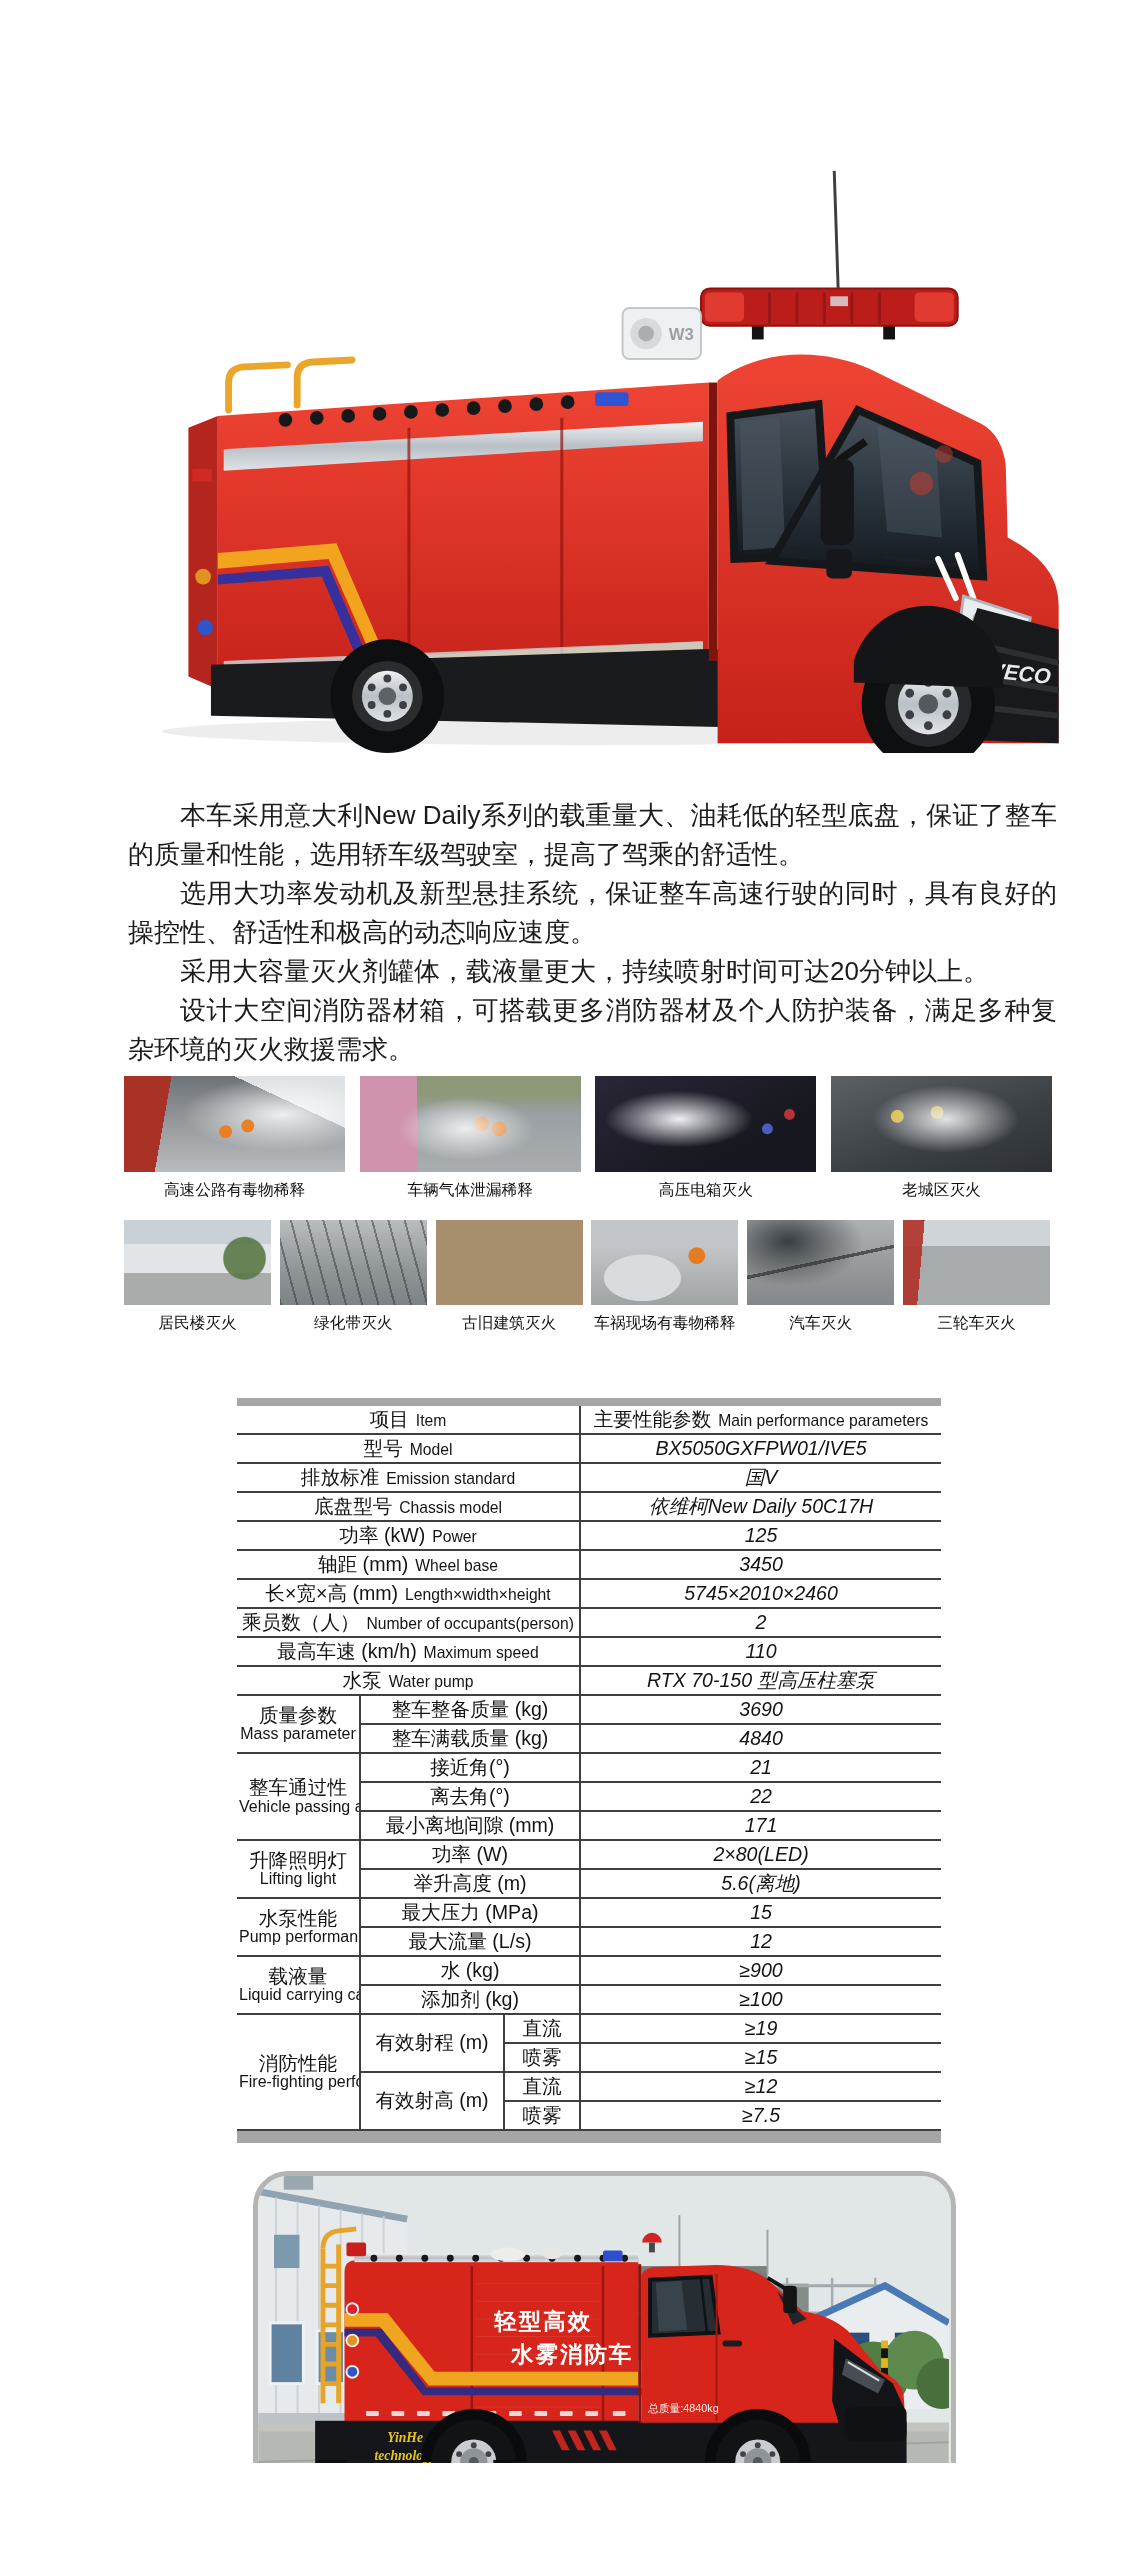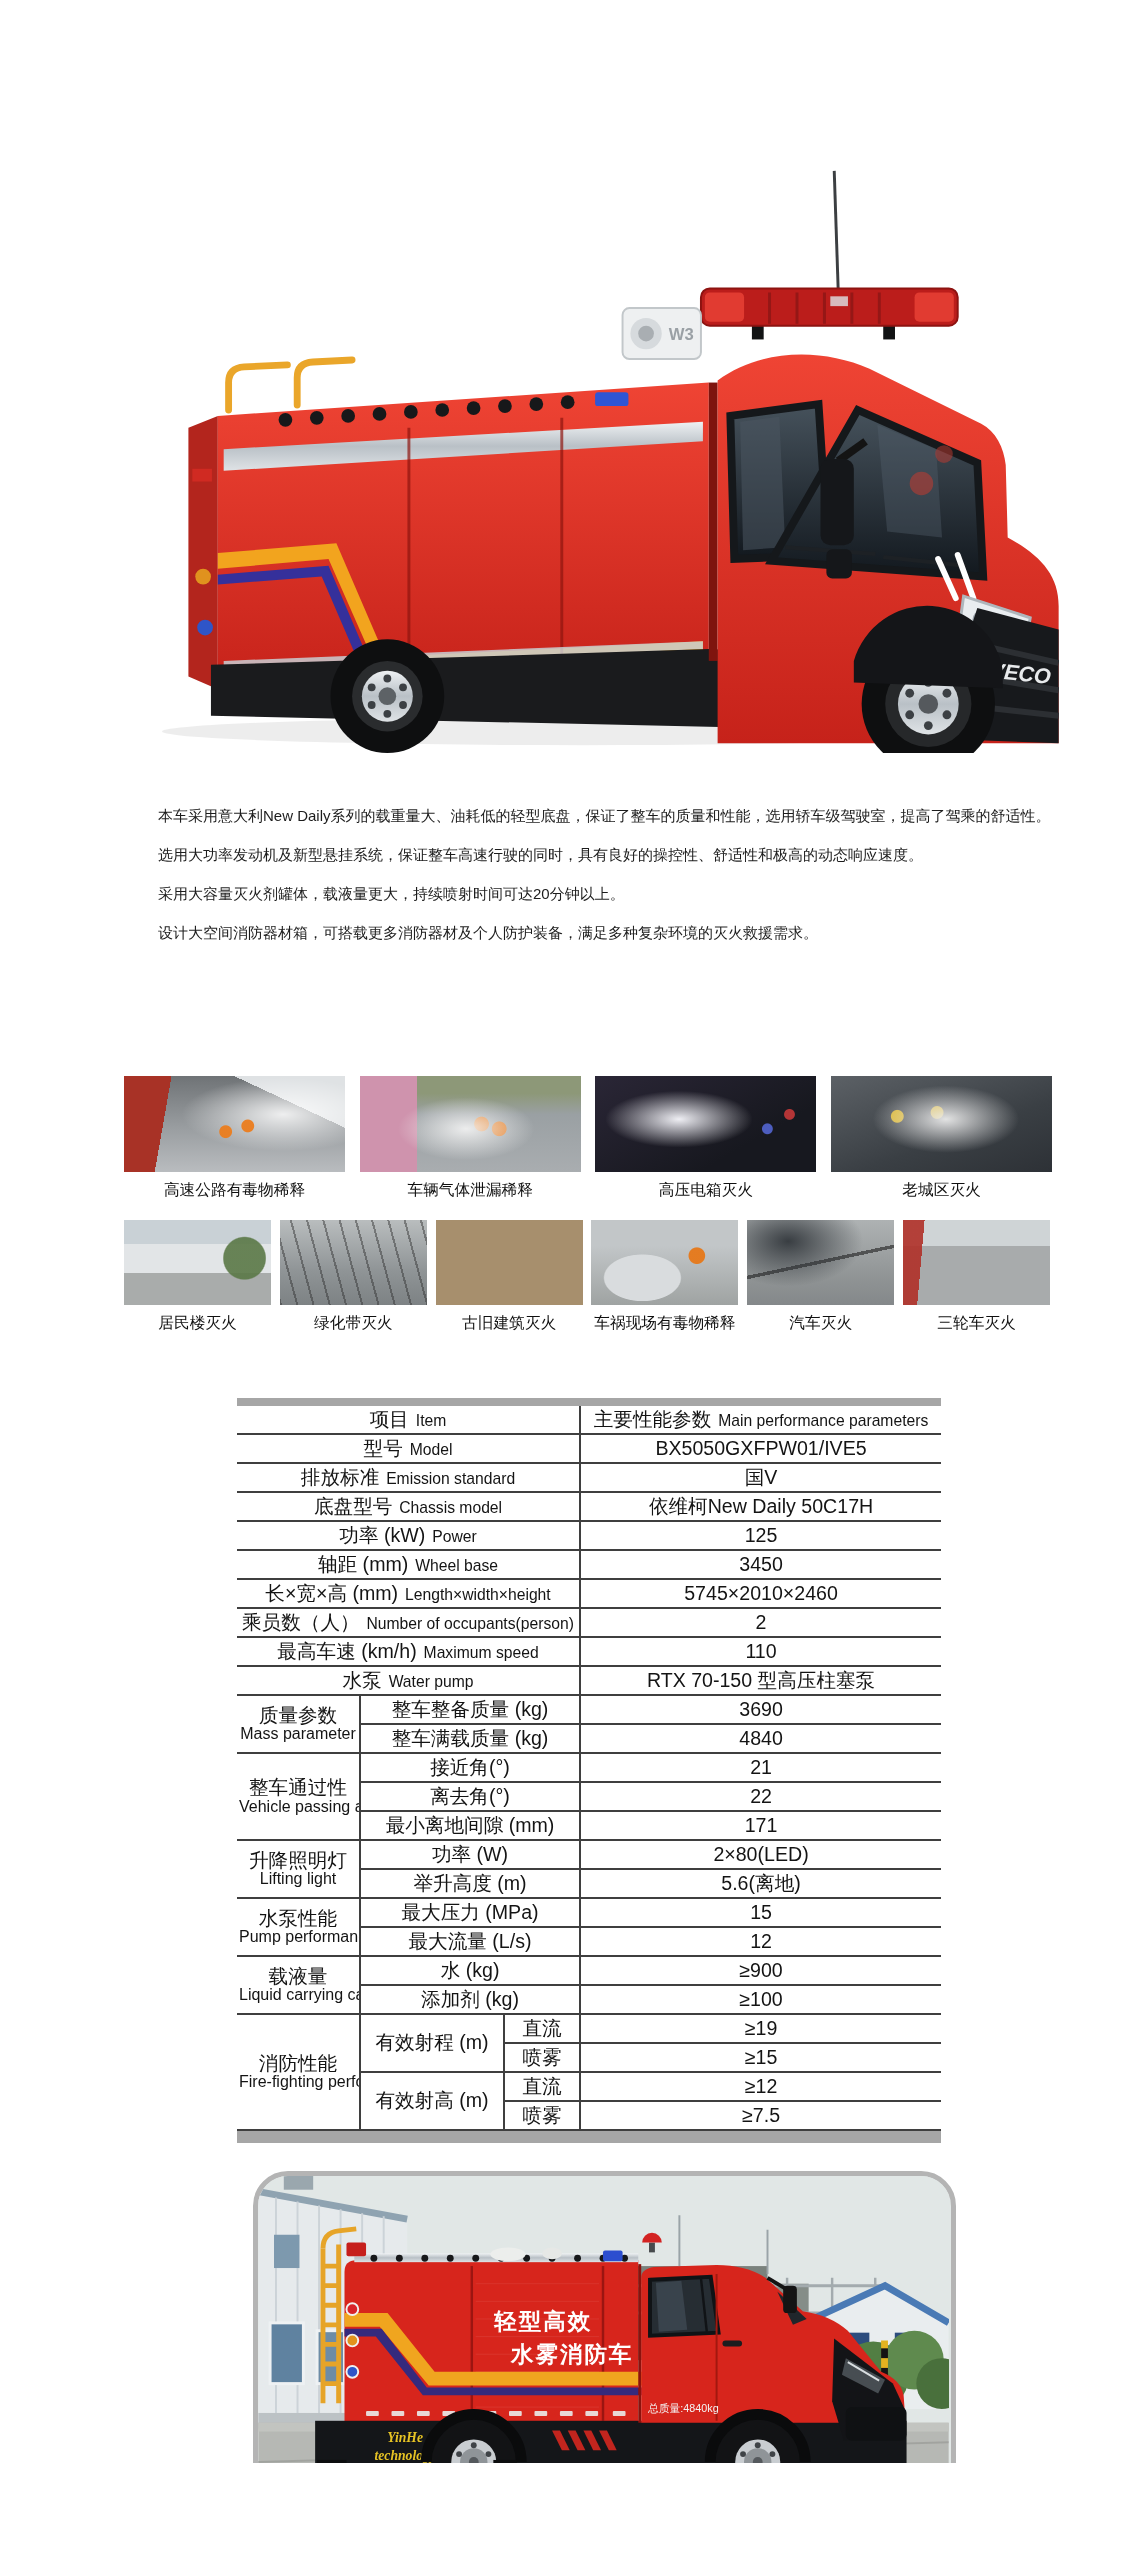--- a/index.html
+++ b/index.html
@@ -5,21 +5,21 @@
   html,body{margin:0;padding:0;background:#ffffff;}
   body{font-family:"Liberation Sans", sans-serif;}
   .page{position:relative;width:1148px;height:2463px;background:#fff;margin:0 auto;overflow:hidden;}
 
   
   .hero{position:absolute;left:93px;top:116px;width:966px;height:637px;}
   .hero svg{display:block;width:100%;height:100%;}
 
   
   .intro{position:absolute;left:128px;top:796px;width:929px;color:#1c1c1c;
-         font-size:15px;line-height:39px;text-align:justify;}
+         font-size:26px;line-height:39px;text-align:justify;}
   .intro p{margin:0;text-indent:2em;}
 
   
   .grow{position:absolute;display:flex;}
   .grow1{left:124px;top:1076px;gap:14.7px;}
   .grow2{left:124px;top:1220px;gap:8.8px;}
   .fig{display:flex;flex-direction:column;}
   .grow1 .ph{width:221px;height:96px;}
   .grow2 .ph{width:147px;height:85px;}
   .cap{margin-top:7.8px;text-align:center;font-size:15.7px;color:#101010;white-space:nowrap;}
@@ -81,21 +81,21 @@
   .bar.top{height:7.8px;}
   .bar.bot{height:11.8px;}
   table.spec{width:704px;border-collapse:collapse;table-layout:fixed;}
   table.spec td{border-bottom:2px solid #3f3f3f;height:26.5px;padding:0 2px;
        text-align:center;vertical-align:middle;color:#141414;overflow:hidden;white-space:nowrap;}
   td.bR{border-right:2px solid #3f3f3f;}
   .zh{font-size:19.6px;}
   .en{font-size:15.7px;margin-left:6.9px;}
   td.grp .zh{display:block;line-height:21.6px;}
   td.grp .en{display:block;font-size:16px;margin:0;line-height:16.7px;}
-  td.val{font-size:19.6px;}
+  td.val{font-size:19.6px;font-style:italic;}
 
   
   .bframe{position:absolute;left:253px;top:2171px;width:703px;height:341px;box-sizing:border-box;
           border:5.9px solid #b4b4b4;border-radius:35px;overflow:hidden;background:#e1e7e6;}
   .bframe svg{display:block;width:691px;height:329px;}
 </style>
 </head>
 <body>
 
 <div class="page">

